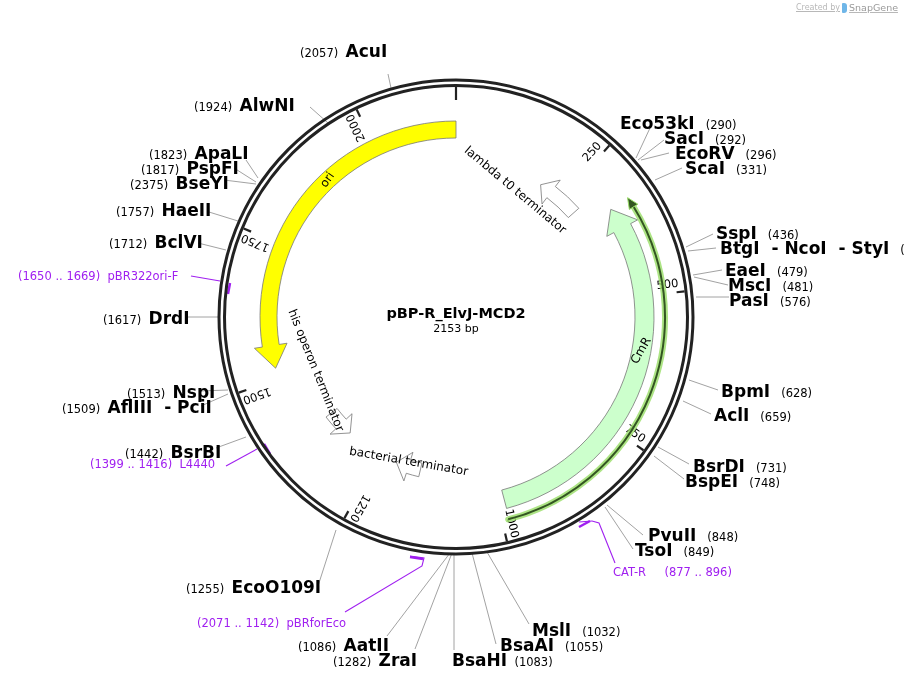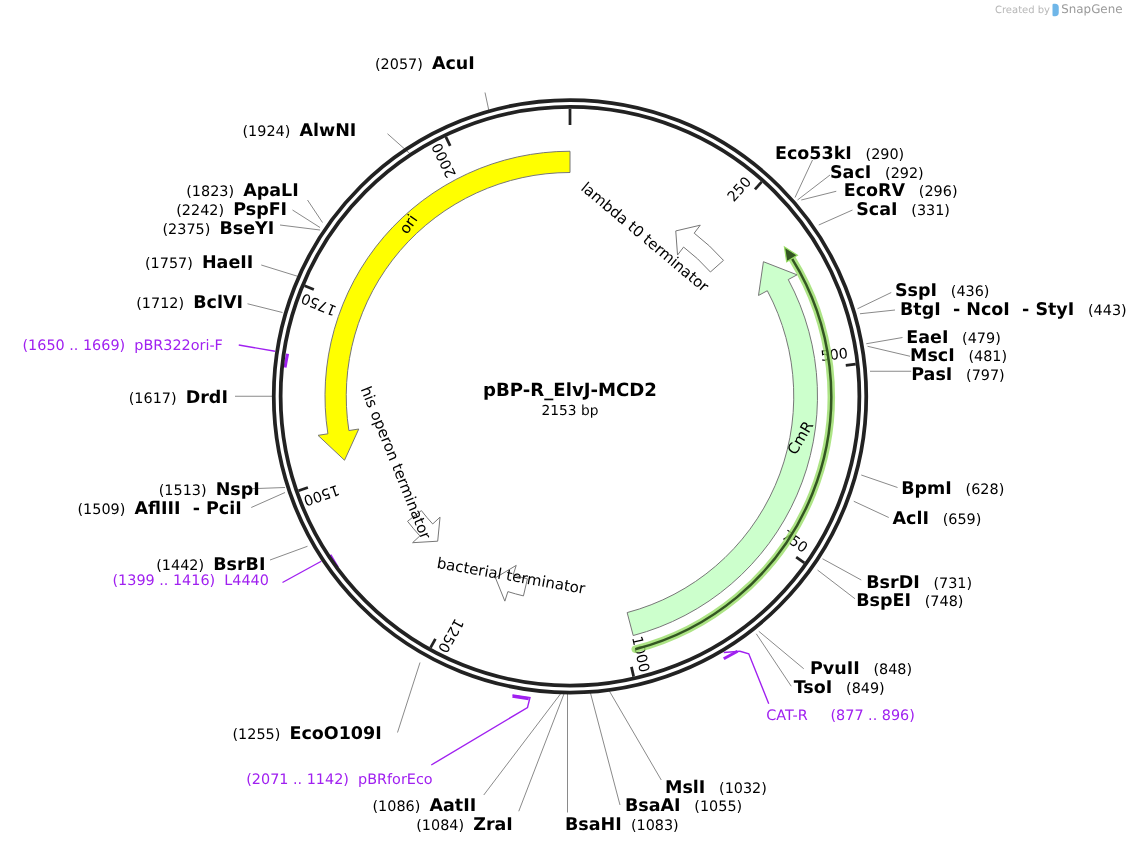--- a/index.html
+++ b/index.html
@@ -1,22 +1,22 @@
 <!DOCTYPE html>
 <html><head>
 <meta charset="utf-8">
 <style>
   html, body { margin:0; padding:0; background:#ffffff; }
   body { width:904px; height:678px; position:relative; overflow:hidden; font-family:"DejaVu Sans", sans-serif; }
   #map { position:absolute; left:0; top:0; }
-  .credit { position:absolute; right:6px; top:2px; font-size:8px; color:#b8b8b8; font-family:"DejaVu Sans", sans-serif; display:flex; align-items:center; gap:2px; }
+  .credit { position:absolute; right:6px; top:2px; font-size:8px; color:#b8b8b8; font-family:"DejaVu Sans", sans-serif; display:flex; align-items:center; gap:2px;text-decoration:underline; }
   .credit .brand { font-size:9.5px; color:#9a9a9a; }
   .credit .logo { display:inline-block; width:5px; height:10px; background:#6fb6e8; border-radius:1px 3px 3px 1px; }
   .lbl { position:absolute; white-space:nowrap; font-size:11.5px; color:#000; line-height:14px; }
-  .lbl b { font-weight:bold; font-size:14px; }
+  .lbl b { font-weight:bold; font-size:17px; }
   .lbl .pos { font-weight:normal;text-align:center; }
   .primer { color:#a020f0; }
   .title { position:absolute; left:0; width:912px; text-align:center; top:305px; font-weight:bold; font-size:14.5px; }
   .bp { position:absolute; left:0; width:912px; text-align:center; top:322px; font-size:11px; }
 </style>
 </head>
 <body>
 
 <svg id="map" width="904" height="678" viewBox="0 0 904 678">
 
@@ -124,42 +124,42 @@
 <div class="bp">2153 bp</div>
 
 <div class="lbl" style="left:620px;top:116px"><b>Eco53kI</b>&nbsp;&nbsp;&nbsp;<span class="pos">(290)</span></div>
 <div class="lbl" style="left:664px;top:131px"><b>SacI</b>&nbsp;&nbsp;&nbsp;<span class="pos">(292)</span></div>
 <div class="lbl" style="left:675px;top:146px"><b>EcoRV</b>&nbsp;&nbsp;&nbsp;<span class="pos">(296)</span></div>
 <div class="lbl" style="left:685px;top:161px"><b>ScaI</b>&nbsp;&nbsp;&nbsp;<span class="pos">(331)</span></div>
 <div class="lbl" style="left:716px;top:226px"><b>SspI</b>&nbsp;&nbsp;&nbsp;<span class="pos">(436)</span></div>
 <div class="lbl" style="left:720px;top:241px;white-space:pre"><b>BtgI  - NcoI  - StyI</b>   <span class="pos">(443)</span></div>
 <div class="lbl" style="left:725px;top:263px"><b>EaeI</b>&nbsp;&nbsp;&nbsp;<span class="pos">(479)</span></div>
 <div class="lbl" style="left:728px;top:278px"><b>MscI</b>&nbsp;&nbsp;&nbsp;<span class="pos">(481)</span></div>
-<div class="lbl" style="left:729px;top:293px"><b>PasI</b>&nbsp;&nbsp;&nbsp;<span class="pos">(797)</span></div>
+<div class="lbl" style="left:729px;top:293px"><b>PasI</b>&nbsp;&nbsp;&nbsp;<span class="pos">(576)</span></div>
 <div class="lbl" style="left:721px;top:384px"><b>BpmI</b>&nbsp;&nbsp;&nbsp;<span class="pos">(628)</span></div>
 <div class="lbl" style="left:714px;top:408px"><b>AclI</b>&nbsp;&nbsp;&nbsp;<span class="pos">(659)</span></div>
 <div class="lbl" style="left:693px;top:459px"><b>BsrDI</b>&nbsp;&nbsp;&nbsp;<span class="pos">(731)</span></div>
 <div class="lbl" style="left:685px;top:474px"><b>BspEI</b>&nbsp;&nbsp;&nbsp;<span class="pos">(748)</span></div>
 <div class="lbl" style="left:648px;top:528px"><b>PvuII</b>&nbsp;&nbsp;&nbsp;<span class="pos">(848)</span></div>
 <div class="lbl" style="left:635px;top:543px"><b>TsoI</b>&nbsp;&nbsp;&nbsp;<span class="pos">(849)</span></div>
 <div class="lbl" style="left:532px;top:623px"><b>MslI</b>&nbsp;&nbsp;&nbsp;<span class="pos">(1032)</span></div>
 <div class="lbl" style="left:500px;top:638px"><b>BsaAI</b>&nbsp;&nbsp;&nbsp;<span class="pos">(1055)</span></div>
 <div class="lbl" style="left:452px;top:653px"><b>BsaHI</b>&nbsp;&nbsp;<span class="pos">(1083)</span></div>
 
 <div class="lbl" style="left:300px;top:44px"><span class="pos">(2057)</span>&nbsp;&nbsp;<b>AcuI</b></div>
 <div class="lbl" style="left:194px;top:98px"><span class="pos">(1924)</span>&nbsp;&nbsp;<b>AlwNI</b></div>
 <div class="lbl" style="left:149px;top:146px"><span class="pos">(1823)</span>&nbsp;&nbsp;<b>ApaLI</b></div>
-<div class="lbl" style="left:141px;top:161px"><span class="pos">(2242)</span>&nbsp;&nbsp;<b>PspFI</b></div>
+<div class="lbl" style="left:141px;top:161px"><span class="pos">(1817)</span>&nbsp;&nbsp;<b>PspFI</b></div>
 <div class="lbl" style="left:130px;top:176px"><span class="pos">(2375)</span>&nbsp;&nbsp;<b>BseYI</b></div>
 <div class="lbl" style="left:116px;top:203px"><span class="pos">(1757)</span>&nbsp;&nbsp;<b>HaeII</b></div>
 <div class="lbl" style="left:109px;top:235px"><span class="pos">(1712)</span>&nbsp;&nbsp;<b>BclVI</b></div>
 <div class="lbl" style="left:103px;top:311px"><span class="pos">(1617)</span>&nbsp;&nbsp;<b>DrdI</b></div>
 <div class="lbl" style="left:127px;top:385px"><span class="pos">(1513)</span>&nbsp;&nbsp;<b>NspI</b></div>
 <div class="lbl" style="left:62px;top:400px;white-space:pre"><span class="pos">(1509)</span>  <b>AflIII  - PciI</b></div>
 <div class="lbl" style="left:125px;top:445px"><span class="pos">(1442)</span>&nbsp;&nbsp;<b>BsrBI</b></div>
 <div class="lbl" style="left:186px;top:580px"><span class="pos">(1255)</span>&nbsp;&nbsp;<b>EcoO109I</b></div>
 <div class="lbl" style="left:298px;top:638px"><span class="pos">(1086)</span>&nbsp;&nbsp;<b>AatII</b></div>
-<div class="lbl" style="left:333px;top:653px"><span class="pos">(1084)</span>&nbsp;&nbsp;<b>ZraI</b></div>
+<div class="lbl" style="left:333px;top:653px"><span class="pos">(1282)</span>&nbsp;&nbsp;<b>ZraI</b></div>
 
 <div class="lbl primer" style="left:613px;top:565px;white-space:pre"><span>CAT-R</span>     <span>(877 .. 896)</span></div>
 <div class="lbl primer" style="left:18px;top:269px"><span>(1650 .. 1669)</span>&nbsp;&nbsp;<span>pBR322ori-F</span></div>
 <div class="lbl primer" style="left:90px;top:457px"><span>(1399 .. 1416)</span>&nbsp;&nbsp;<span>L4440</span></div>
 <div class="lbl primer" style="left:197px;top:616px"><span>(2071 .. 1142)</span>&nbsp;&nbsp;<span>pBRforEco</span></div>
 
 </body></html>

